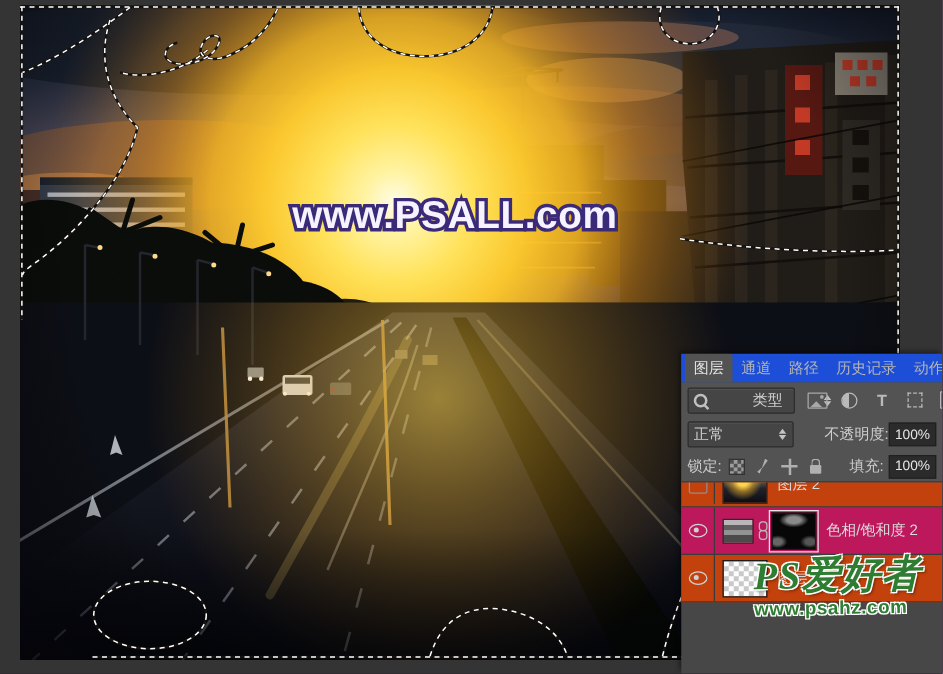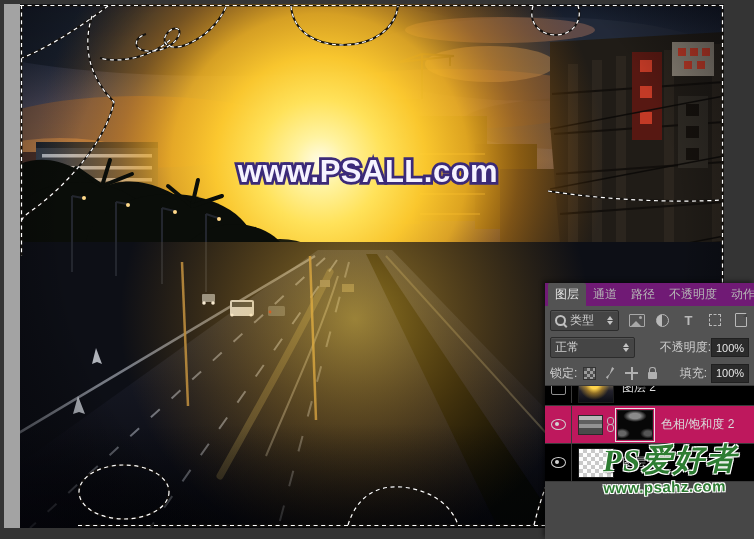--- a/index.html
+++ b/index.html
@@ -1,39 +1,39 @@
 <!DOCTYPE html>
 <html><head>
 <meta charset="utf-8">
 <style>
   html,body{margin:0;padding:0;background:#222;}
   .screen{position:relative;width:754px;height:539px;background:#343434;overflow:hidden;
           font-family:"Liberation Sans",sans-serif;}
-  .photo{position:absolute;left:4px;top:4px;width:704px;height:524px;background:#a3a3a3;z-index:1;padding-left:16px;}
+  .photo{position:absolute;left:16px;top:4px;width:704px;height:524px;background:#f0abfc;z-index:1;}
   .photo svg{display:block;}
 
   
   .ants-b{stroke:#15120f;stroke-width:2;fill:none;}
   .ants-w{stroke:#ffffff;stroke-width:1.2;fill:none;stroke-dasharray:4 3.6;animation:ants .6s linear infinite;}
   @keyframes ants{to{stroke-dashoffset:-7.6;}}
 
   
   .panel{position:absolute;left:545px;top:283px;width:209px;height:256px;background:#474747;
          z-index:10;font-size:12px;color:#cfcfcf;overflow:hidden;box-shadow:-2px -2px 4px rgba(0,0,0,.45);}
-  .tabbar{height:23px;background:#701a75;display:flex;align-items:stretch;padding-left:3px;white-space:nowrap;}
+  .tabbar{height:23px;background:#1d4ed8;display:flex;align-items:stretch;padding-left:3px;white-space:nowrap;}
   .tab{padding:0 7px;display:flex;align-items:center;color:#b5b5b5;flex:none;}
   .tab.active{background:#535353;color:#e2e2e2;border-radius:2px 2px 0 0;}
   .hdr{background:#535353;}
   .row{display:flex;align-items:center;padding:0 5px;}
   .filter-row{height:28px;}
   .blend-row{height:27px;}
   .lock-row{height:24px;border-bottom:1px solid #393939;}
   .combo{height:19px;background:#454545;border:1px solid #2c2c2c;border-radius:2px;display:flex;
          align-items:center;padding:0 4px;box-shadow:inset 0 1px 0 rgba(255,255,255,.07);}
-  .kind-combo{width:76px;}
+  .kind-combo{width:76px;gap:32px;}
   .blend-combo{width:110px;}
   .updn{margin-left:auto;width:8px;display:flex;flex-direction:column;align-items:center;gap:1px;flex:none;}
   .updn::before{content:"";border-left:3.5px solid transparent;border-right:3.5px solid transparent;border-bottom:4px solid #c3c3c3;}
   .updn::after{content:"";border-left:3.5px solid transparent;border-right:3.5px solid transparent;border-top:4px solid #c3c3c3;}
   .valbox{height:17px;width:36px;background:#2b2b2b;border:1px solid #202020;display:flex;flex:none;
           align-items:center;justify-content:center;color:#e6e6e6;font-size:11px;}
   .lbl{white-space:nowrap;}
 
   .ic-search{width:7px;height:7px;border:2px solid #c0c0c0;border-radius:50%;position:relative;flex:none;margin-right:4px;}
   .ic-search::after{content:"";position:absolute;width:2px;height:5px;background:#c0c0c0;left:7px;top:6px;transform:rotate(-45deg);}
@@ -50,21 +50,21 @@
   .lk{display:inline-flex;align-items:center;justify-content:center;width:17px;height:14px;margin-left:4px;flex:none;}
   .ic-checker{width:11px;height:11px;border:1px solid #333;background:conic-gradient(#9c9c9c 0 25%,#4f4f4f 0 50%,#9c9c9c 0 75%,#4f4f4f 0) 0 0/6px 6px;}
   .ic-brush{width:12px;height:12px;background:#b0b0b0;clip-path:polygon(60% 0,78% 12%,34% 72%,24% 100%,8% 86%,40% 58%);}
   .ic-move{position:relative;width:13px;height:13px;}
   .ic-move::before{content:"";position:absolute;left:5.5px;top:0;width:2px;height:13px;background:#b0b0b0;}
   .ic-move::after{content:"";position:absolute;top:5.5px;left:0;width:13px;height:2px;background:#b0b0b0;}
   .ic-lock{position:relative;width:9px;height:7px;background:#b0b0b0;border-radius:1px;margin-top:4px;}
   .ic-lock::before{content:"";position:absolute;left:1px;top:-5px;width:5px;height:5px;border:1.5px solid #b0b0b0;border-bottom:0;border-radius:3px 3px 0 0;}
 
   .layers{background:#474747;}
-  .lrow{display:flex;align-items:center;height:37px;border-bottom:1px solid #3a3a3a;background:#000000;}
+  .lrow{display:flex;align-items:center;height:37px;border-bottom:1px solid #3a3a3a;background:#c2410c;}
   .lrow.selected{background:#be185d;}
   .lrow.clip-top{height:19px;overflow:hidden;}
   .clip-inner{display:flex;align-items:center;transform:translateY(-8px);width:100%;}
   .eyecol{width:26px;align-self:stretch;border-right:1px solid #3a3a3a;display:flex;align-items:center;justify-content:center;flex:none;}
   .eye{width:13px;height:9px;border:1px solid #d2d2d2;border-radius:50%;position:relative;}
   .eye::after{content:"";position:absolute;width:4px;height:4px;border-radius:50%;background:#d2d2d2;left:3.5px;top:1.5px;}
   .vischeck{width:13px;height:12px;border:1px solid #8f8f8f;border-radius:2px;}
   .adjicon{width:23px;height:18px;flex:none;margin-left:6px;position:relative;}
   .linkic{width:9px;height:17px;flex:none;margin:0 2px 0 3px;position:relative;}
   .linkic::before{content:"";position:absolute;top:1px;left:1px;width:5px;height:6px;border:1.5px solid #bdbdbd;border-radius:3px;}
@@ -354,21 +354,21 @@
         <use href="#antpaths" class="ants-w"></use>
       </g>
     </svg>
   </div>
 
   <div class="panel">
     <div class="tabbar">
       <span class="tab active">图层</span>
       <span class="tab">通道</span>
       <span class="tab">路径</span>
-      <span class="tab">不透明度</span>
+      <span class="tab">历史记录</span>
       <span class="tab">动作</span>
     </div>
 
     <div class="hdr">
       <div class="row filter-row">
         <span class="combo kind-combo">
           <span class="ic-search"></span>
           <span class="lbl">类型</span>
           <span class="updn"></span>
         </span>

